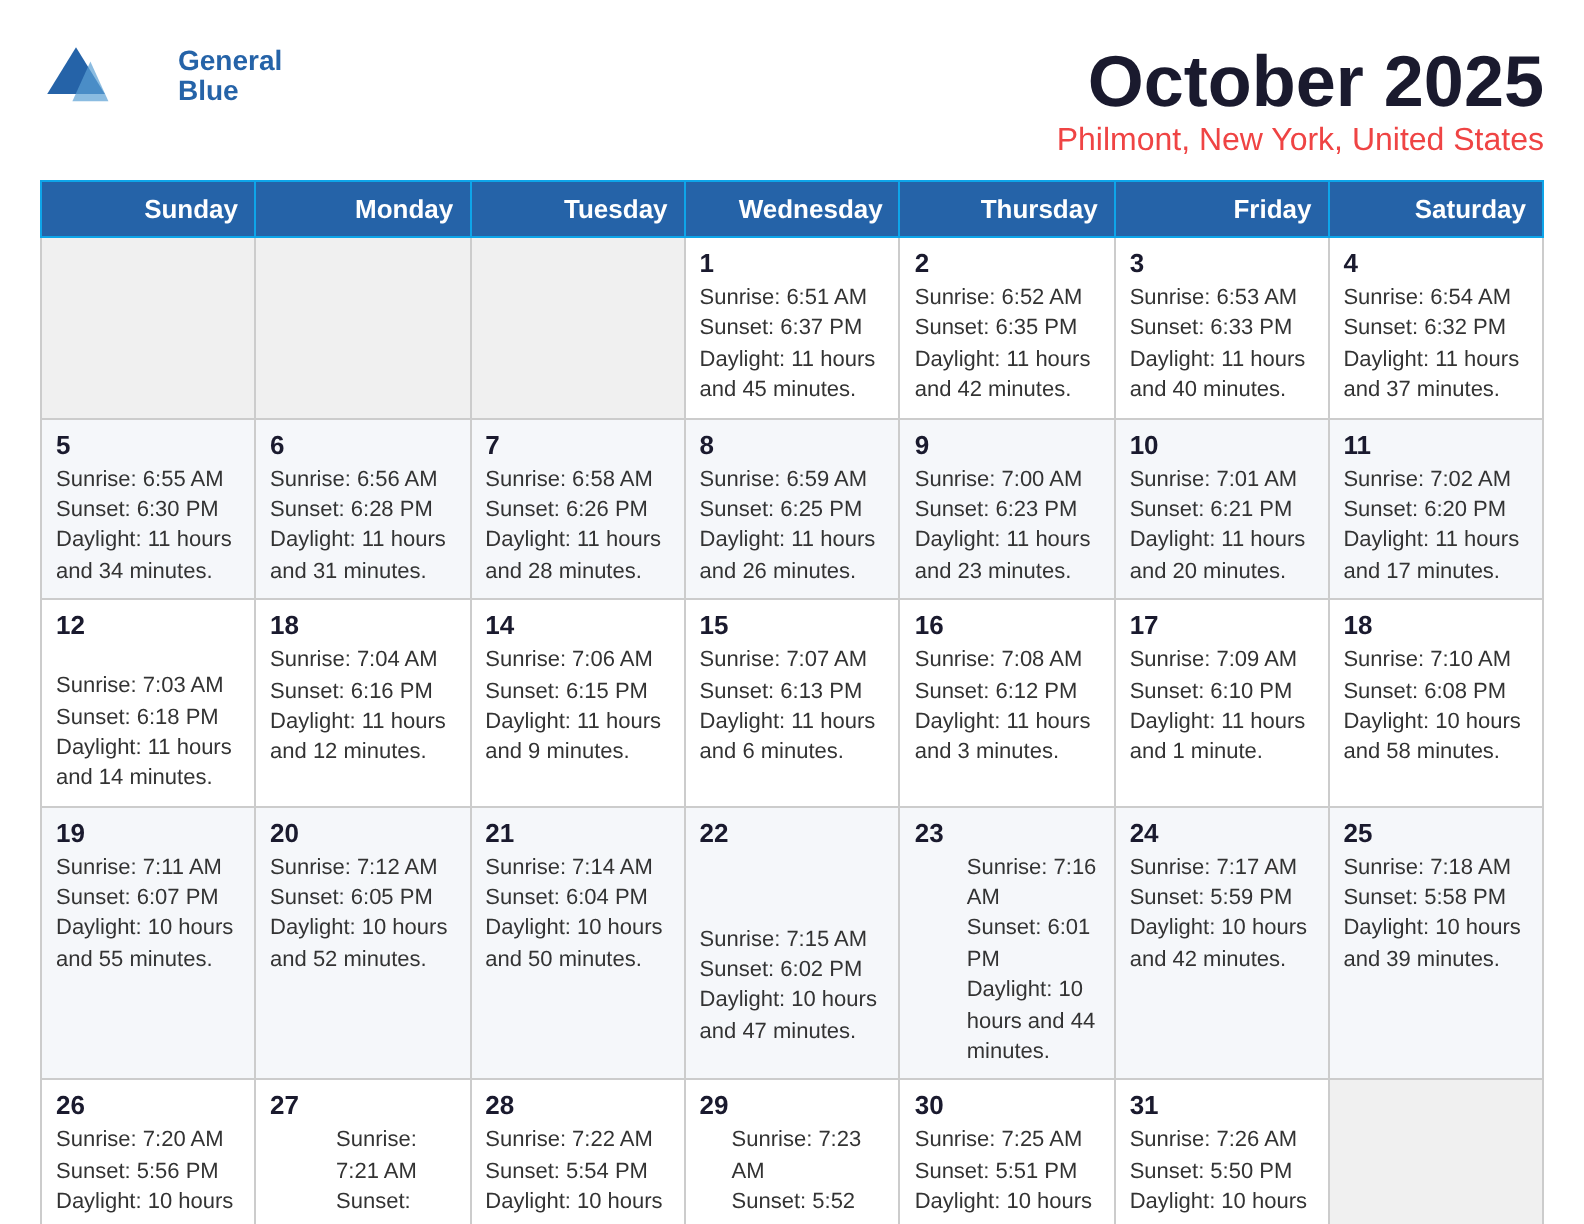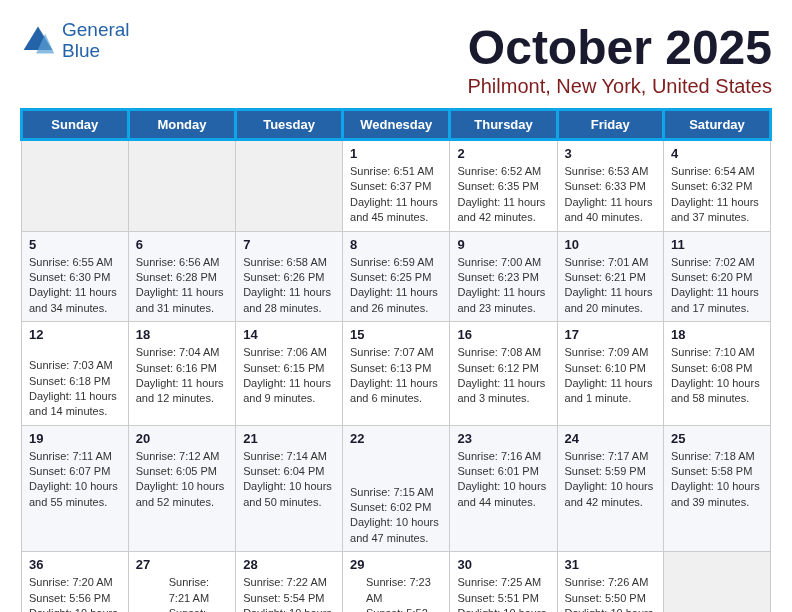--- a/index.html
+++ b/index.html
@@ -15,57 +15,58 @@
       justify-content: space-between;
       align-items: flex-start;
       margin-bottom: 10px;
     }
     .logo {
       display: flex;
       align-items: center;
       gap: 6px;
     }
     .logo-text {
-      font-size: 19px;
-      font-weight: normal;
+      font-size: 14px;
+      font-weight: bold;
       color: #1a1a2e;
       line-height: 1.1;
+      margin-left: 27px;
     }
     .logo-text span {
       color: #2563a8;
     }
     .logo-icon {
       width: 36px;
       height: 36px;
     }
     .title-block {
       text-align: right;
     }
     .month-title {
-      font-size: 48px;
+      font-size: 36px;
       font-weight: bold;
       color: #1a1a2e;
     }
     .location-title {
-      font-size: 20px;
-      color: #7f1d1d;
+      font-size: 16px;
+      color: #ef4444;
     }
     table {
       width: 100%;
       border-collapse: collapse;
       border: 1px solid #ccc;
     }
     thead tr th {
       background-color: #2563a8;
       color: #fff;
       font-size: 13px;
       font-weight: bold;
       padding: 6px 8px;
-      text-align: center;
-      border: 3px solid #0ea5e9;
+      text-align: right;
+      border: 1px solid #0ea5e9;
     }
     tbody tr td {
       vertical-align: top;
       border: 1px solid #ccc;
       padding: 5px 7px;
       width: 108px;
       min-height: 80px;
       background: #fff;
       font-size: 11px;
       color: #333;
@@ -258,40 +259,40 @@
 Daylight: 10 hours and 50 minutes.</div>
         </td>
         <td>
           <div class="day-num">22</div>
           <div class="day-info" style="white-space: pre-line; margin-top: 39px;">Sunrise: 7:15 AM
 Sunset: 6:02 PM
 Daylight: 10 hours and 47 minutes.</div>
         </td>
         <td>
           <div class="day-num">23</div>
-          <div class="day-info" style="white-space: pre-line;">Sunrise: 7:16 AM
+          <div class="day-info" style="white-space: pre-line; margin-left: 26px;">Sunrise: 7:16 AM
 Sunset: 6:01 PM
 Daylight: 10 hours and 44 minutes.</div>
         </td>
         <td>
           <div class="day-num">24</div>
           <div class="day-info" style="white-space: pre-line;">Sunrise: 7:17 AM
 Sunset: 5:59 PM
 Daylight: 10 hours and 42 minutes.</div>
         </td>
         <td>
           <div class="day-num">25</div>
           <div class="day-info" style="white-space: pre-line;">Sunrise: 7:18 AM
 Sunset: 5:58 PM
 Daylight: 10 hours and 39 minutes.</div>
         </td>
       </tr>
       <tr>
         <td>
-          <div class="day-num">36</div>
+          <div class="day-num">26</div>
           <div class="day-info" style="white-space: pre-line;">Sunrise: 7:20 AM
 Sunset: 5:56 PM
 Daylight: 10 hours and 36 minutes.</div>
         </td>
         <td>
           <div class="day-num">27</div>
           <div class="day-info" style="white-space: pre-line; margin-left: 33px;">Sunrise: 7:21 AM
 Sunset: 5:55 PM
 Daylight: 10 hours and 34 minutes.</div>
         </td>

